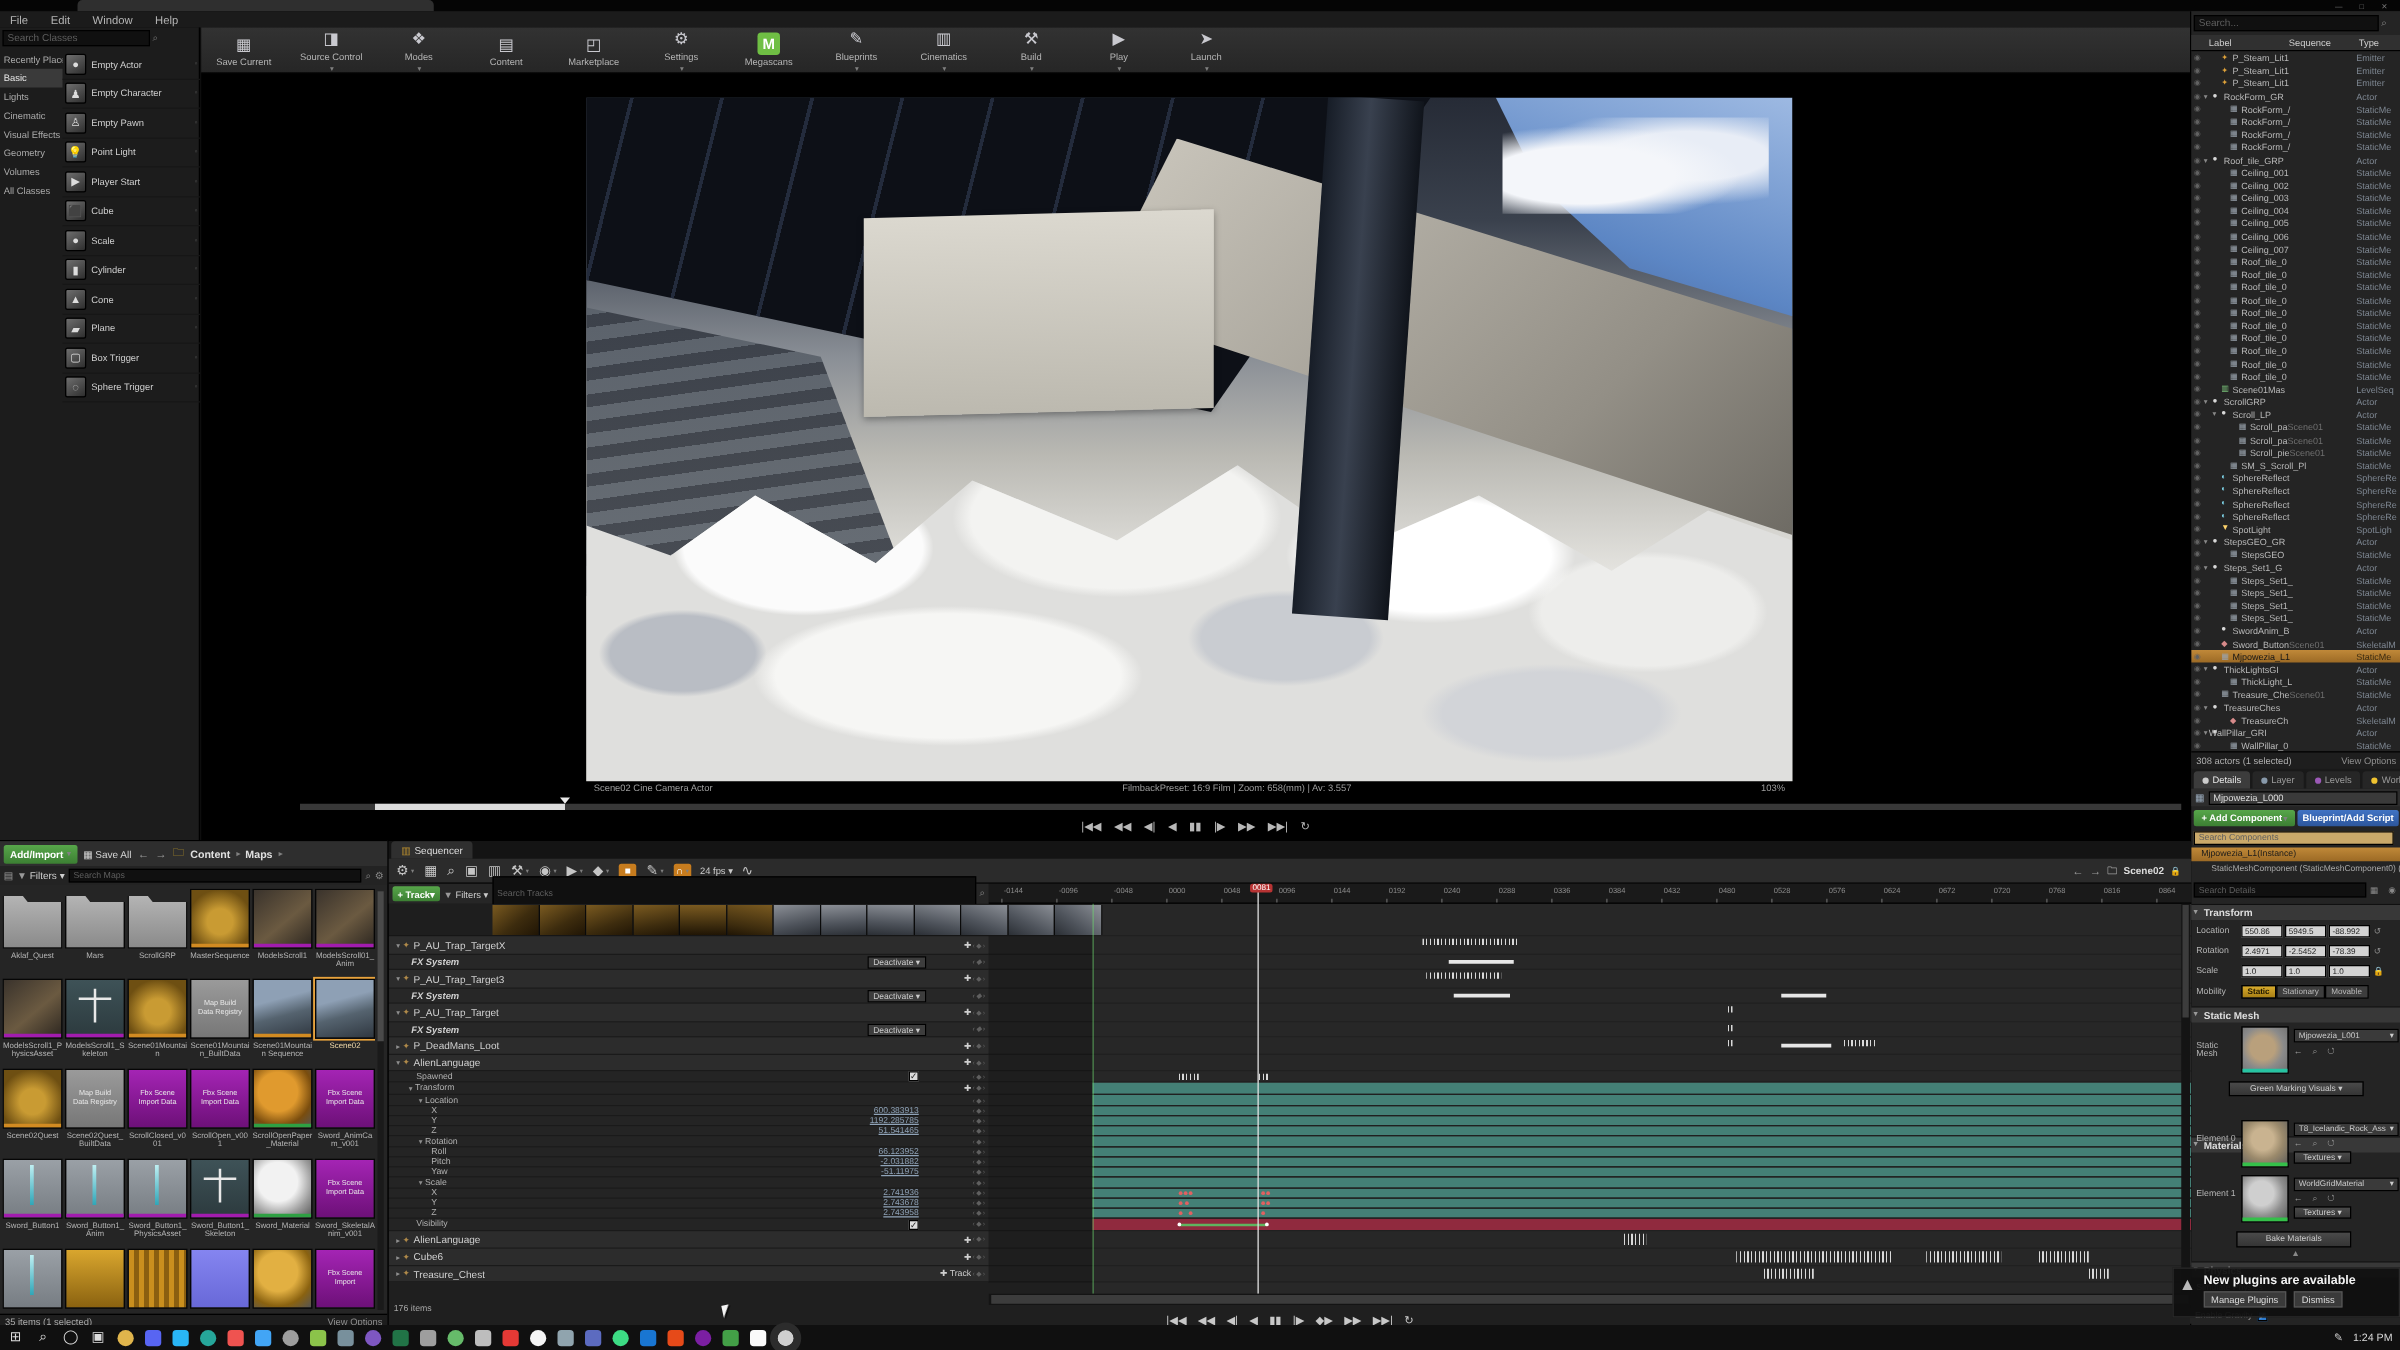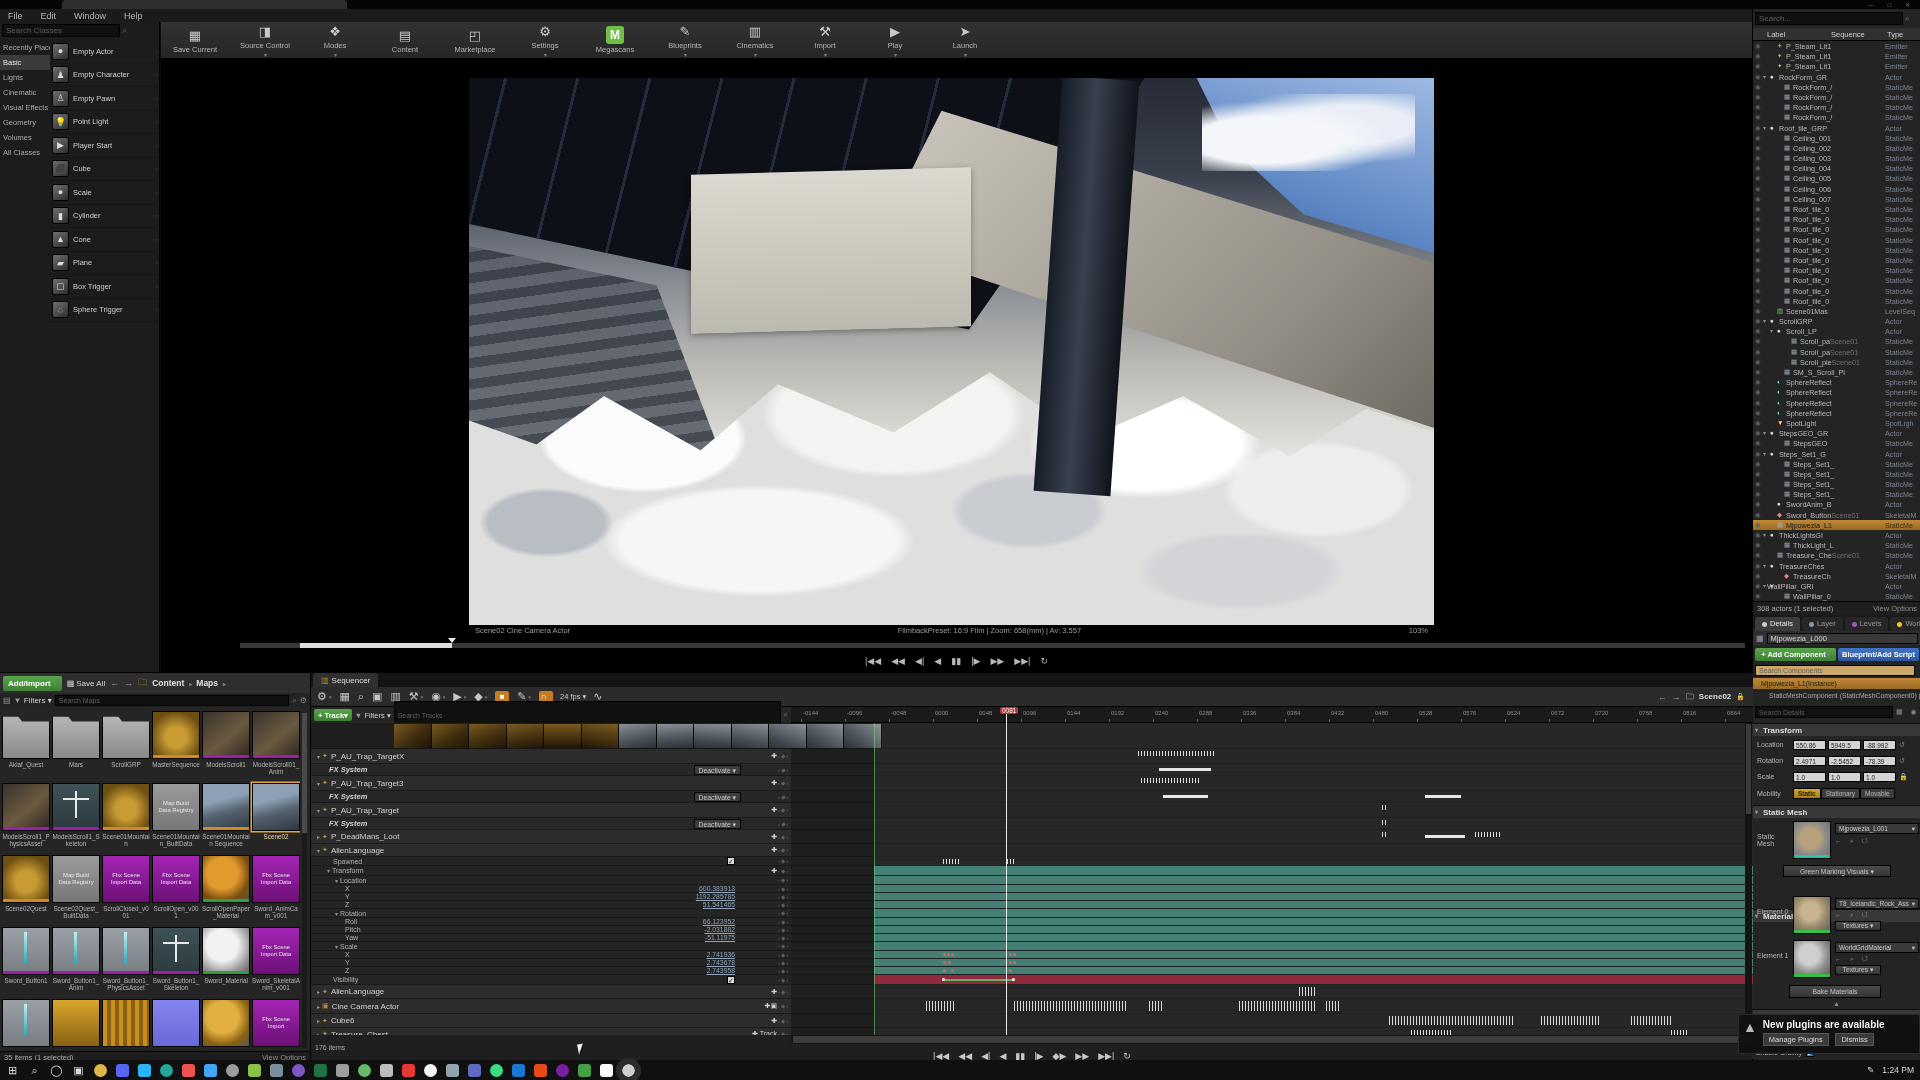--- a/index.html
+++ b/index.html
@@ -327,21 +327,21 @@
       <div class="tb-lbl">Blueprints </div>
       <span class="tb-caret">▾</span>
     </div>
     <div class="tb-btn">
       <div class="tb-ico">▥</div>
       <div class="tb-lbl">Cinematics </div>
       <span class="tb-caret">▾</span>
     </div>
     <div class="tb-btn">
       <div class="tb-ico">⚒</div>
-      <div class="tb-lbl">Import </div>
+      <div class="tb-lbl">Build </div>
       <span class="tb-caret">▾</span>
     </div>
     <div class="tb-btn">
       <div class="tb-ico">▶</div>
       <div class="tb-lbl">Play </div>
       <span class="tb-caret">▾</span>
     </div>
     <div class="tb-btn">
       <div class="tb-ico">➤</div>
       <div class="tb-lbl">Launch </div>
@@ -1403,36 +1403,20 @@
       <div class="seq-row" style="height: 14px;">
         <div class="seq-left kgroup" style="height: 14px; padding-left: 4px;">
           <span class="sq-exp">▸</span>
           <span style="font-size: 7px; color: rgb(176, 138, 74); margin-right: 3px;">✦</span>
           <span>AlienLanguage</span>
           <span class="sq-plus" style="font-size: 7px;">✚</span>
           <span class="sq-keys">‹◆›</span>
         </div>
         <div class="seq-lane">
           <div class="dense" style="left: 508px; width: 18px;"></div>
-        </div>
-      </div>
-      <div class="seq-row" style="height: 15px;">
-        <div class="seq-left kgroup" style="height: 15px; padding-left: 4px;">
-          <span class="sq-exp">▸</span>
-          <span style="font-size: 7px; color: rgb(176, 138, 74); margin-right: 3px;">▣</span>
-          <span>Cine Camera Actor</span>
-          <span class="sq-plus" style="font-size: 7px;">✚▣</span>
-          <span class="sq-keys">‹◆›</span>
-        </div>
-        <div class="seq-lane">
-          <div class="dense" style="left: 135px; width: 30px;"></div>
-          <div class="dense" style="left: 223px; width: 112px;"></div>
-          <div class="dense" style="left: 358px; width: 14px;"></div>
-          <div class="dense" style="left: 448px; width: 77px;"></div>
-          <div class="dense" style="left: 535px; width: 15px;"></div>
         </div>
       </div>
       <div class="seq-row" style="height: 14px;">
         <div class="seq-left kgroup" style="height: 14px; padding-left: 4px;">
           <span class="sq-exp">▸</span>
           <span style="font-size: 7px; color: rgb(176, 138, 74); margin-right: 3px;">✦</span>
           <span>Cube6</span>
           <span class="sq-plus" style="font-size: 7px;">✚</span>
           <span class="sq-keys">‹◆›</span>
         </div>

